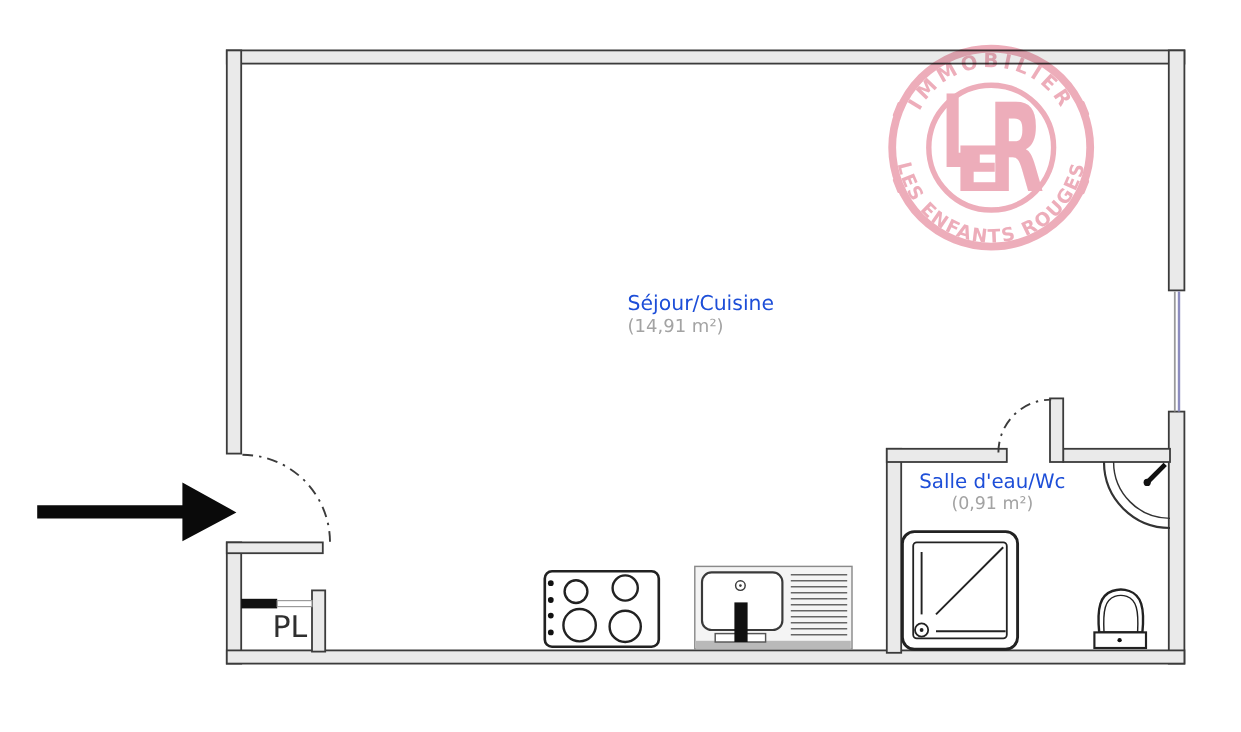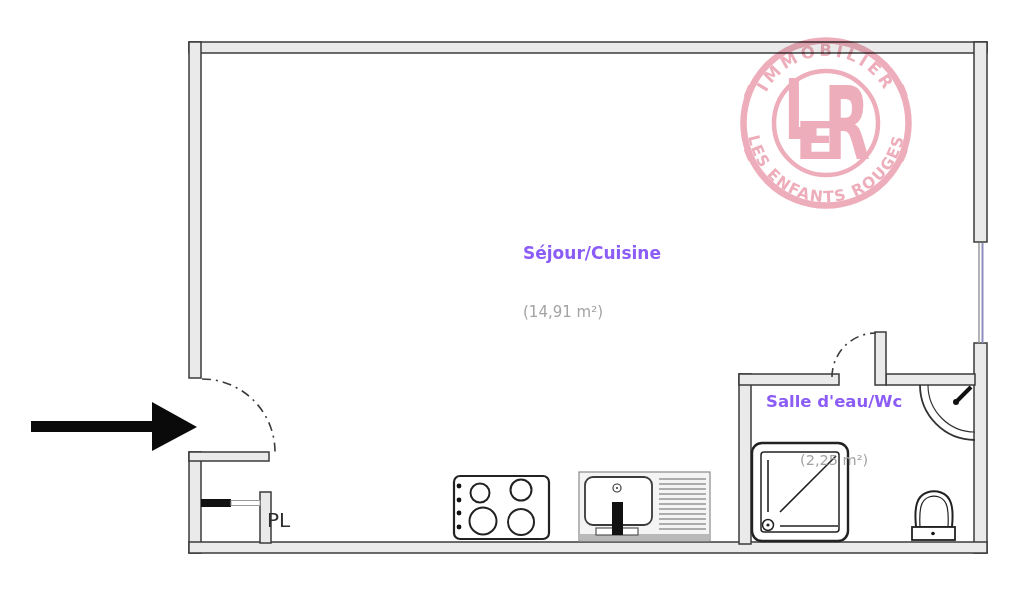--- a/index.html
+++ b/index.html
@@ -3,27 +3,27 @@
 <meta charset="utf-8">
 <style>
   html,body{margin:0;padding:0;background:#fff;}
   #stage{
     position:relative;width:1034px;height:610px;background:#fff;overflow:hidden;
     font-family:"DejaVu Sans","Liberation Sans",sans-serif;
   }
   #plan-svg,#logo-svg{position:absolute;left:0;top:0;}
   #logo-svg{mix-blend-mode:multiply;}
   .room-label{position:absolute;line-height:1.15;}
-  .room-title{font-weight:bold;color:#8b5cf6;display:block;}
-  .room-area{color:#a3a3a3;display:block;margin-top:40px;}
+  .room-title{font-weight:normal;color:#1d4ed8;display:block;}
+  .room-area{color:#a3a3a3;display:block;}
   .lbl-sejour{left:523px;top:244px;font-size:17px;}
   .lbl-sejour .room-area{font-size:15px;}
   .lbl-bath{left:766px;top:393px;font-size:16.5px;text-align:center;}
   .lbl-bath .room-area{font-size:14.5px;}
-  .lbl-pl{left:227px;top:509px;font-size:20px;color:#2f2f2f;margin-left:40px;}
+  .lbl-pl{left:227px;top:509px;font-size:25px;color:#2f2f2f;}
 </style>
 </head>
 <body>
 
 <div id="stage">
 
   <svg id="plan-svg" width="1034" height="610" viewBox="0 0 1034 610">
 
     <polygon points="31,421 152,421 152,402 197,427 152,451 152,432 31,432" fill="#0a0a0a"></polygon>
 
@@ -121,21 +121,21 @@
     </g>
   </svg>
 
   <div class="room-label lbl-sejour">
     <span class="room-title">Séjour/Cuisine</span>
     <span class="room-area">(14,91 m²)</span>
   </div>
 
   <div class="room-label lbl-bath">
     <span class="room-title">Salle d'eau/Wc</span>
-    <span class="room-area">(2,25 m²)</span>
+    <span class="room-area">(0,91 m²)</span>
   </div>
 
   <div class="room-label lbl-pl">
     <span>PL</span>
   </div>
 
   <svg id="logo-svg" width="1034" height="610" viewBox="0 0 1034 610" opacity="0.92">
     <defs>
       <path id="arc-top" d="M 759 123 A 67 67 0 0 1 893 123"></path>
       <path id="arc-bottom" d="M 747 123 A 79 79 0 0 0 905 123"></path>

